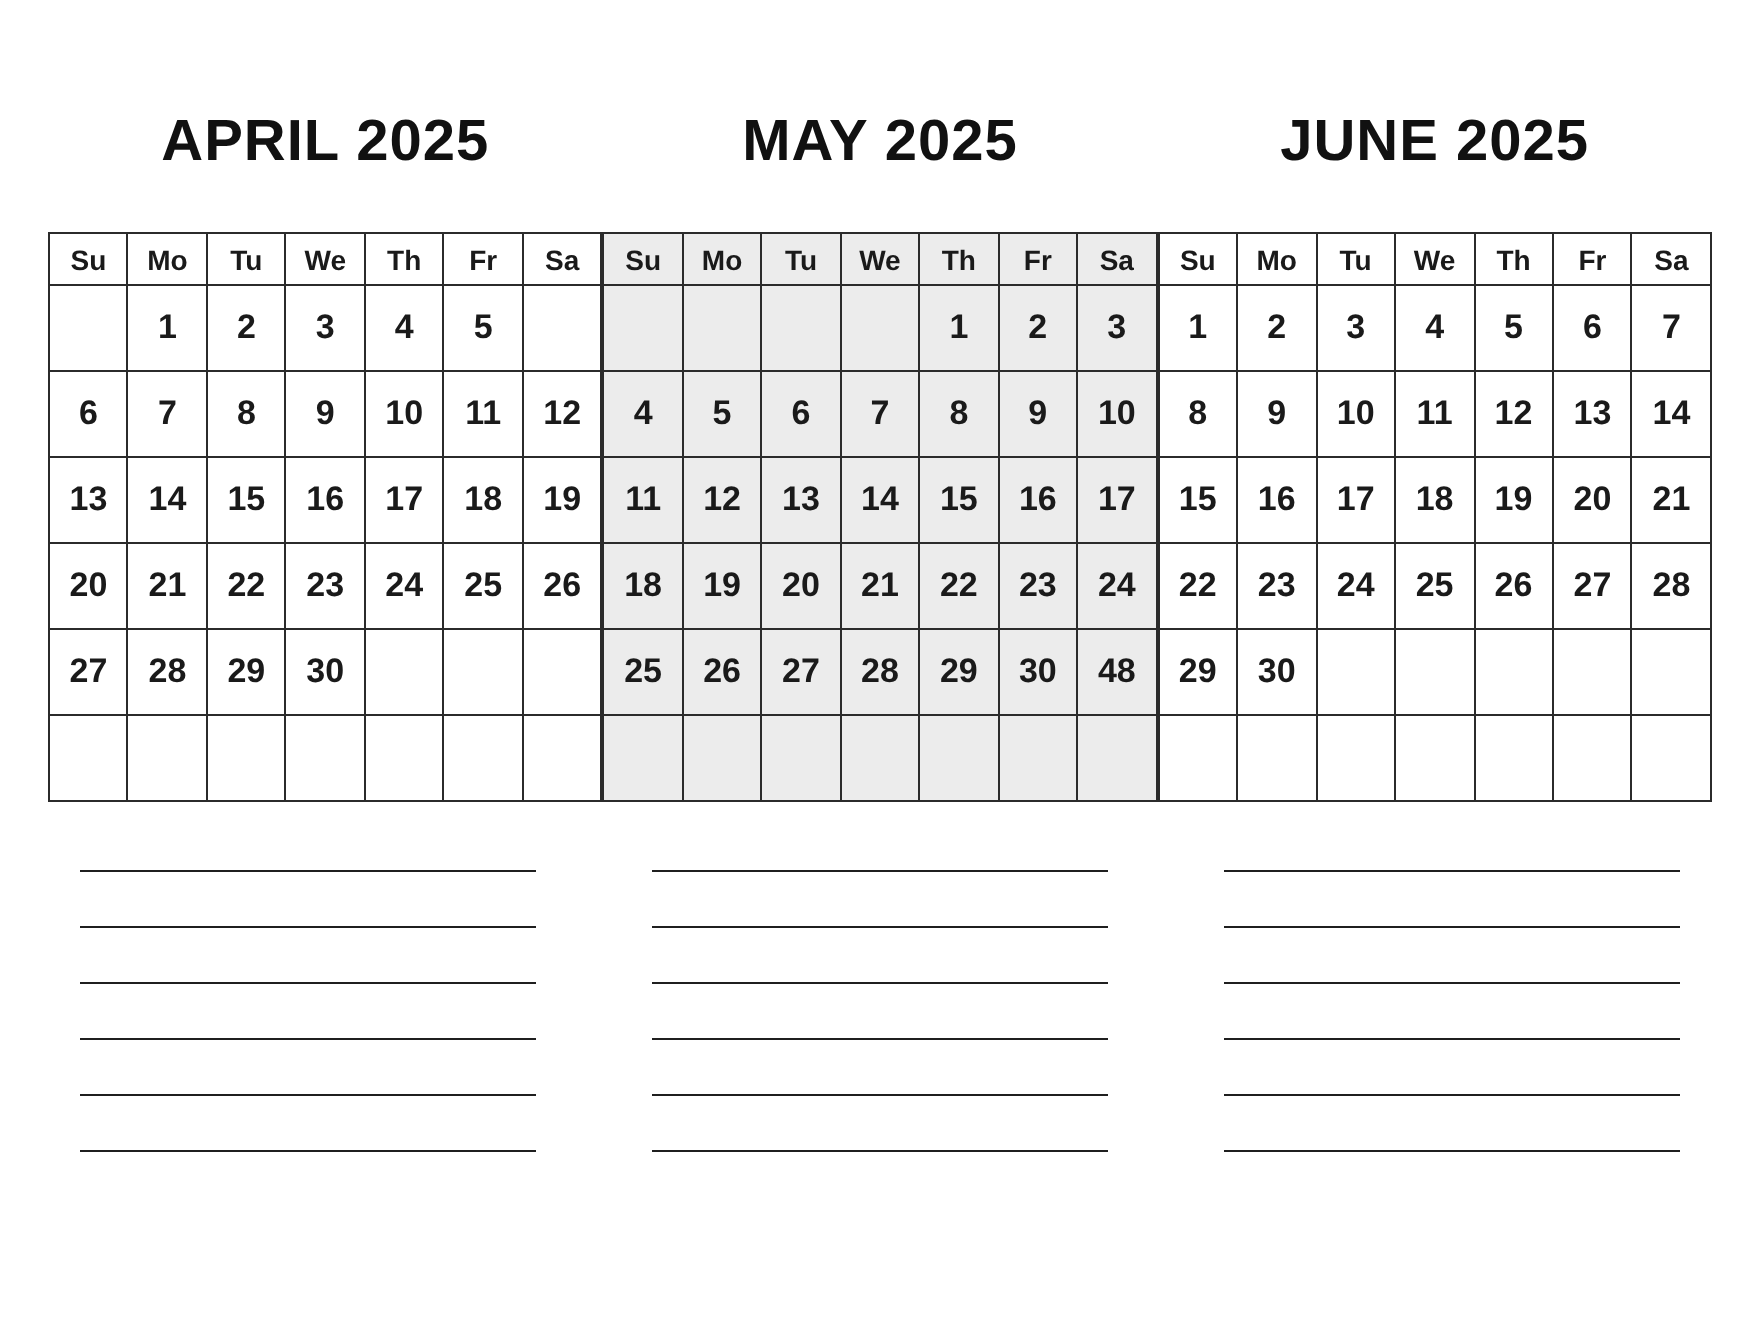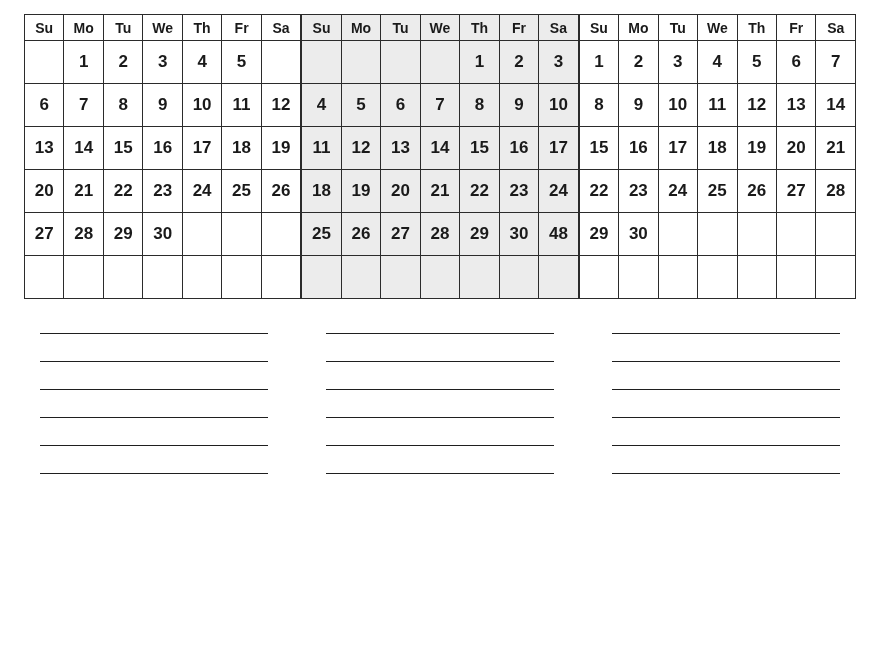--- a/index.html
+++ b/index.html
@@ -48,20 +48,21 @@
   .calendars {
     display: flex;
     padding: 0 24px;
     box-sizing: border-box;
     margin-top: 14px;
   }
   table.cal {
     border-collapse: collapse;
     table-layout: fixed;
     flex: 1 1 0;
+    margin-top: 16px;
   }
   table.cal td, table.cal th {
     border: 1px solid #2b2b2b;
     width: 39px;
     height: 43px;
     text-align: center;
     vertical-align: middle;
     font-size: 17px;
     font-weight: bold;
     padding: 0;
@@ -98,20 +99,25 @@
   .note-line {
     height: 0;
     border-top: 1.5px solid #1f1f1f;
   }
 </style>
 </head>
 <body>
 
 <div class="page">
 
+  <div class="titles">
+    <div class="title m1">APRIL 2025</div>
+    <div class="title m2">MAY 2025</div>
+    <div class="title m3">JUNE 2025</div>
+  </div>
 
   <div class="calendars">
     <table class="cal" id="cal-0">
         <thead>
           <tr>
             <th>Su</th>
             <th>Mo</th>
             <th>Tu</th>
             <th>We</th>
             <th>Th</th>

